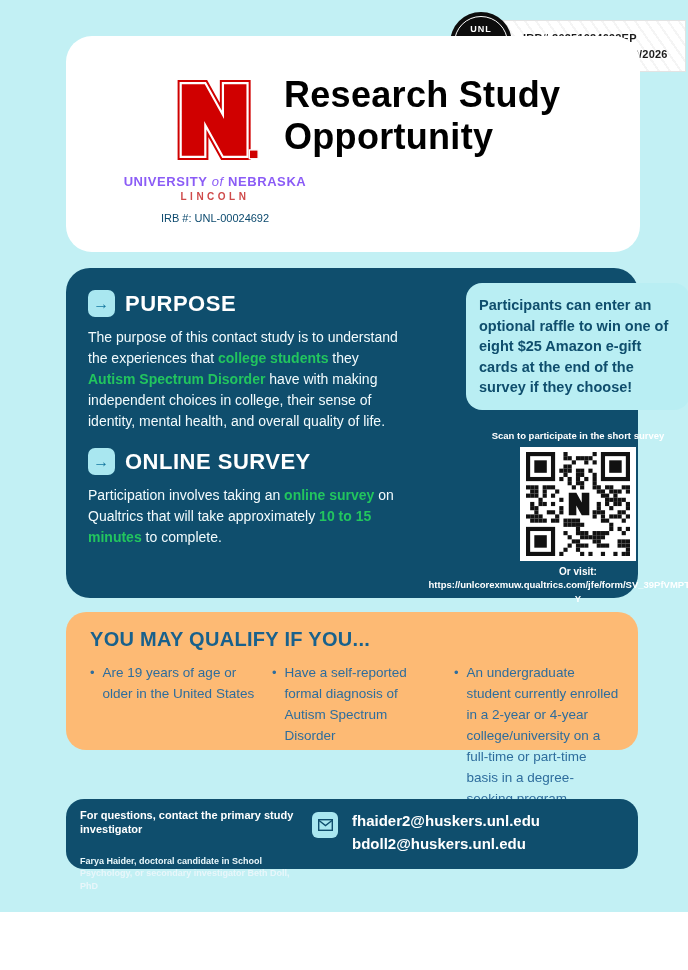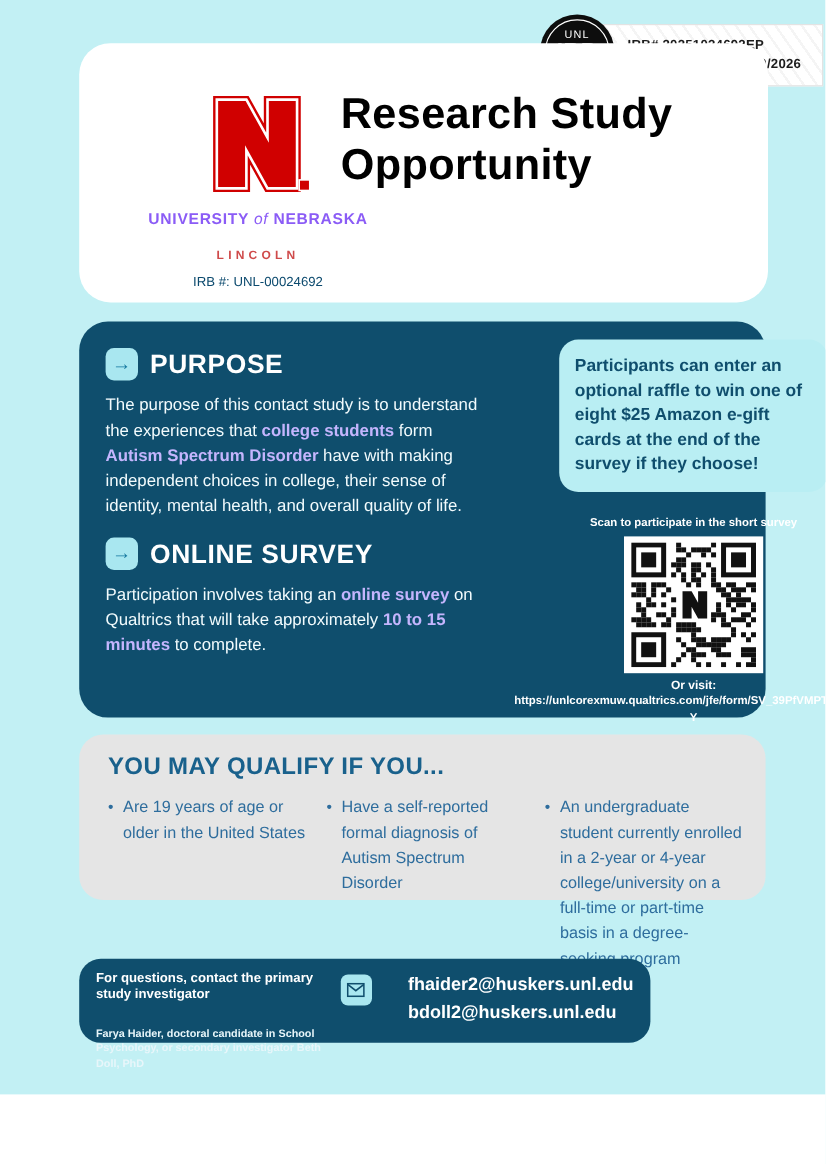--- a/index.html
+++ b/index.html
@@ -10,69 +10,69 @@
   
   .stamp{position:absolute;left:450px;top:12px;width:238px;height:66px;}
   .stamp-label{position:absolute;left:20px;top:8px;right:2px;height:52px;background:#fff;
       border:1px solid #e3e3e3;box-sizing:border-box;
       background-image:repeating-linear-gradient(55deg,rgba(120,120,120,.08) 0 2px,rgba(255,255,255,0) 2px 9px);
       display:flex;flex-direction:column;justify-content:center;padding-left:52px;}
   .stamp-line{font-size:11px;font-weight:bold;color:#1c1c1c;line-height:1.5;letter-spacing:.2px;}
   .seal{position:absolute;left:0;top:0;width:62px;height:62px;background:#0d0d0d;border-radius:50%;
       color:#fff;display:flex;flex-direction:column;align-items:center;justify-content:center;}
   .seal::after{content:"";position:absolute;left:4px;top:4px;right:4px;bottom:4px;border:1px solid #fff;border-radius:50%;}
-  .seal-top{font-size:9px;font-weight:normal;letter-spacing:1px;line-height:1;}
+  .seal-top{font-size:9px;font-weight:bold;letter-spacing:1px;line-height:1;}
   .seal-mid{font-size:19px;font-weight:bold;letter-spacing:.5px;line-height:1.05;}
   .seal-bot{font-size:5px;font-weight:bold;letter-spacing:.6px;margin-top:2px;line-height:1;}
 
   
   .header-card{position:absolute;left:66px;top:36px;width:574px;height:216px;background:#ffffff;border-radius:26px;}
   .logo-block{position:absolute;left:26px;top:40px;width:246px;text-align:center;}
   .org-line{margin-top:6px;font-size:13px;font-weight:bold;color:#8b5cf6;letter-spacing:.6px;}
   .org-line .of{font-weight:normal;font-style:italic;text-transform:lowercase;}
-  .org-campus{font-size:10px;font-weight:bold;color:#cf4a4a;letter-spacing:3.5px;margin-top:18px;}
+  .org-campus{font-size:10px;font-weight:bold;color:#cf4a4a;letter-spacing:3.5px;margin-top:2px;}
   .irb-line{margin-top:10px;font-size:11px;color:#0c4a6e;}
   .title{position:absolute;left:218px;top:38px;margin:0;font-size:36px;line-height:1.18;
       font-weight:bold;color:#000000;letter-spacing:.3px;}
 
   
   .teal-card{position:absolute;left:66px;top:268px;width:572px;height:330px;background:#0f4e6d;border-radius:24px;}
   .left-col{position:absolute;left:22px;top:20px;width:316px;}
   .section-head{display:flex;align-items:center;gap:10px;color:#ffffff;font-weight:bold;
       font-size:22px;letter-spacing:.5px;margin-top:2px;}
   .arrow-icon{width:27px;height:27px;background:#a9e7f0;border-radius:7px;color:#15789f;
       display:flex;align-items:center;justify-content:center;font-size:16px;font-weight:bold;flex:0 0 27px;}
   .body-text{color:#f2fbfd;font-size:14px;line-height:1.5;margin:10px 0 16px 0;}
-  .body-text .b{font-weight:bold;color:#c4b5fd;}
+  .body-text .b{font-weight:bold;color:#22c55e;}
   .right-col{position:absolute;left:400px;top:15px;width:224px;text-align:center;}
   .raffle-box{background:#b9eef3;color:#0f4e6d;border-radius:16px;padding:12px 13px;
       font-weight:bold;font-size:14.5px;line-height:1.42;text-align:left;}
   .scan-label{margin-top:20px;color:#ffffff;font-weight:bold;font-size:9.5px;}
   .qr-box{width:116px;height:114px;background:#ffffff;margin:6px auto 0;display:flex;
       align-items:center;justify-content:center;}
   .or-visit{margin-top:5px;color:#ffffff;font-weight:bold;font-size:10px;}
   .url{width:300px;margin:1px 0 0 -38px;color:#ffffff;font-weight:bold;font-size:9.5px;
       word-break:break-all;line-height:1.45;text-align:center;}
 
   
-  .qualify-card{position:absolute;left:66px;top:612px;width:572px;height:138px;background:#e5e5e5;border-radius:20px;box-sizing:border-box;padding:16px 18px 0 24px;}
+  .qualify-card{position:absolute;left:66px;top:612px;width:572px;height:138px;background:#fdba74;border-radius:20px;box-sizing:border-box;padding:16px 18px 0 24px;}
   .qualify-card h2{margin:0;font-size:20px;color:#19618c;letter-spacing:.3px;}
   .qual-cols{display:flex;gap:16px;margin-top:12px;}
   .qual-item{flex:1;display:flex;gap:8px;color:#2e6d9d;font-size:13.5px;line-height:1.55;}
   .qual-dot{flex:0 0 auto;font-size:13px;line-height:1.55;}
 
   
-  .footer-card{position:absolute;left:66px;top:799px;width:476px;height:70px;background:#0f4e6d;
+  .footer-card{position:absolute;left:66px;top:799px;width:572px;height:70px;background:#0f4e6d;
       border-radius:18px;box-sizing:border-box;display:flex;align-items:flex-start;padding:9px 14px;}
   .contact-text{width:216px;}
   .contact-bold{font-size:11px;font-weight:bold;color:#ffffff;line-height:1.3;}
   .contact-detail{font-size:9px;font-weight:bold;color:#e8f6fa;line-height:1.4;margin-top:18px;}
   .mail-icon{width:26px;height:26px;background:#a9e7f0;border-radius:6px;margin:4px 14px 0 16px;
       display:flex;align-items:center;justify-content:center;flex:0 0 26px;}
-  .emails{color:#ffffff;font-weight:bold;font-size:15px;line-height:1.5;margin-top:2px;margin-left:16px;}
+  .emails{color:#ffffff;font-weight:bold;font-size:15px;line-height:1.5;margin-top:2px;}
 </style>
 </head>
 <body>
 
 <svg width="0" height="0" style="position:absolute">
   <defs>
     <path id="blockN" d="M12,8 H40 L60,44 V8 H88 V92 H60 L40,56 V92 H12 Z"></path>
   </defs>
 </svg>
 
@@ -111,21 +111,21 @@
       <span>Opportunity</span>
     </h1>
   </div>
 
   <div class="teal-card">
     <div class="left-col">
       <div class="section-head">
         <span class="arrow-icon">→</span>
         <span>PURPOSE</span>
       </div>
-      <p class="body-text"><span>The purpose of this contact study is to understand the experiences that </span><span class="b">college students</span><span> form </span><span class="b">Autism Spectrum Disorder</span><span> have with making independent choices in college, their sense of identity, mental health, and overall quality of life.</span></p>
+      <p class="body-text"><span>The purpose of this contact study is to understand the experiences that </span><span class="b">college students</span><span> they </span><span class="b">Autism Spectrum Disorder</span><span> have with making independent choices in college, their sense of identity, mental health, and overall quality of life.</span></p>
       <div class="section-head">
         <span class="arrow-icon">→</span>
         <span>ONLINE SURVEY</span>
       </div>
       <p class="body-text"><span>Participation involves taking an </span><span class="b">online survey</span><span> on Qualtrics that will take approximately </span><span class="b">10 to 15 minutes</span><span> to complete.</span></p>
     </div>
     <div class="right-col">
       <div class="raffle-box">Participants can enter an optional raffle to win one of eight $25 Amazon e-gift cards at the end of the survey if they choose!</div>
       <div class="scan-label">Scan to participate in the short survey</div>
       <div class="qr-box">

